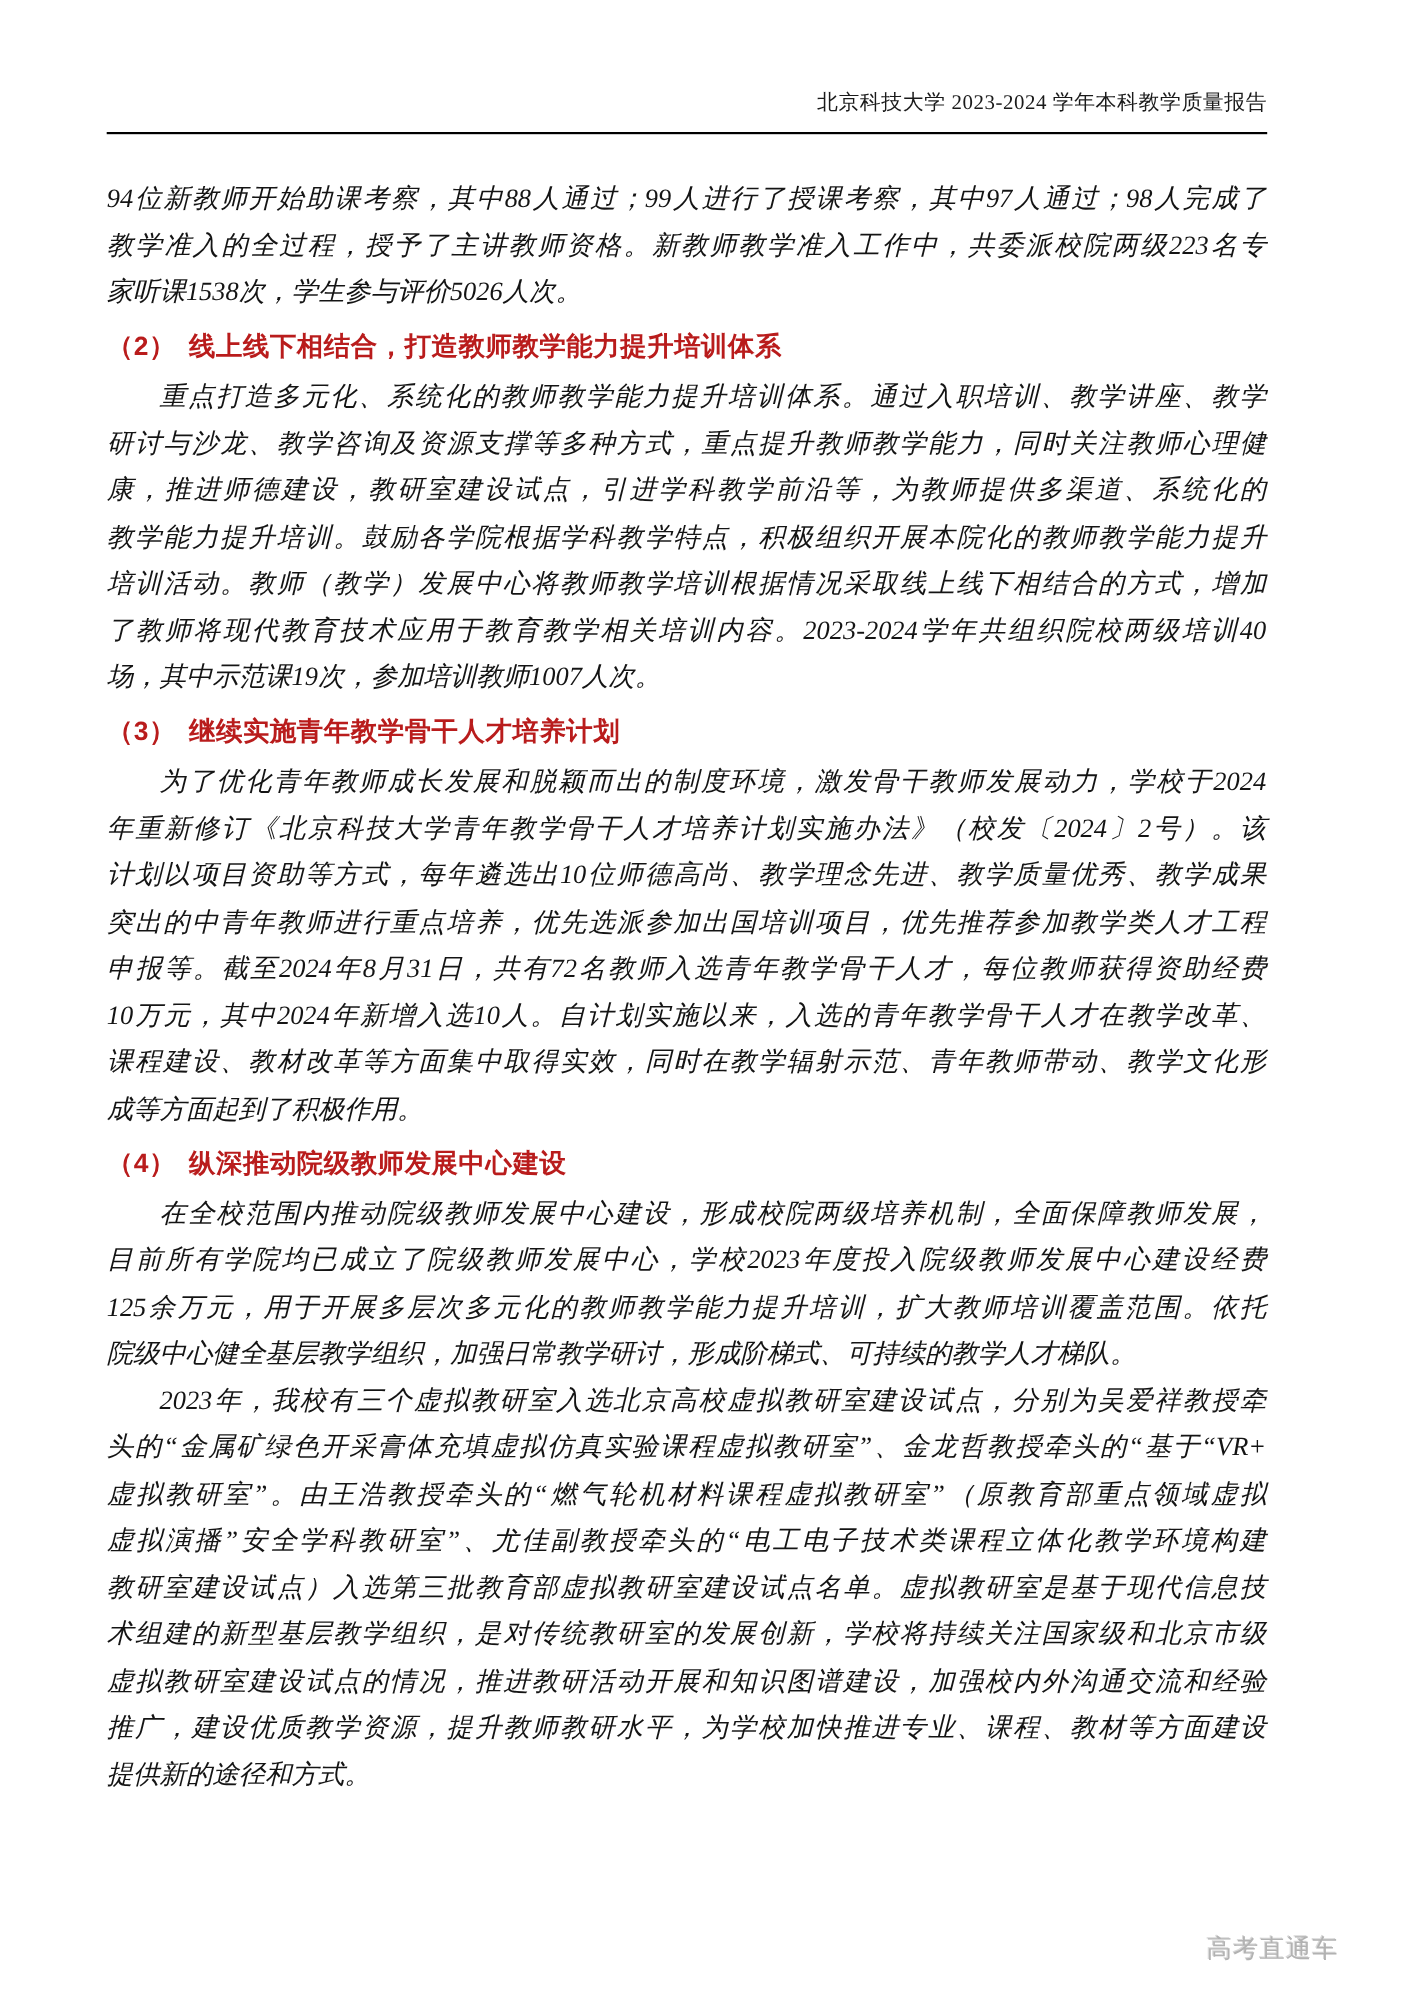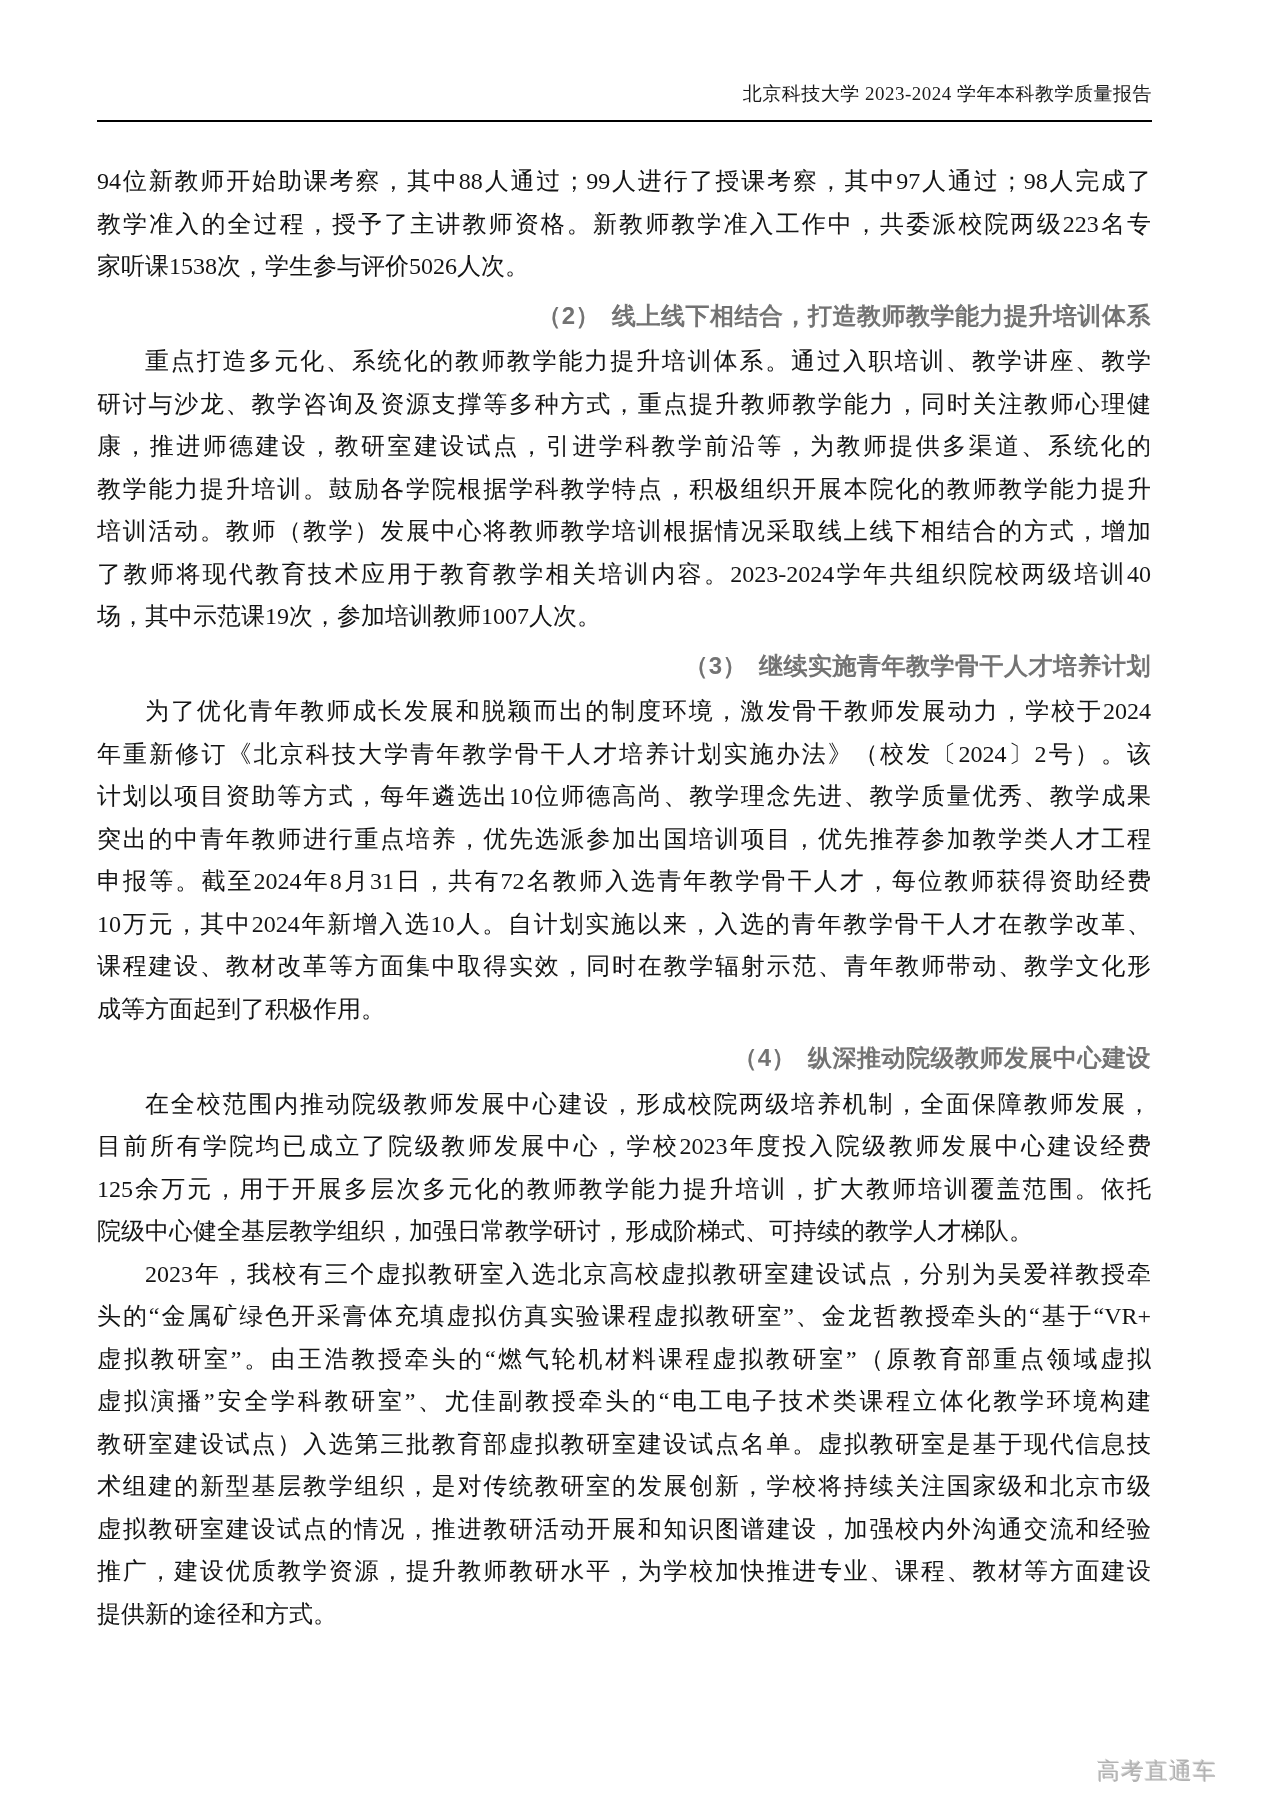--- a/index.html
+++ b/index.html
@@ -31,40 +31,39 @@
     height: 0;
     border-bottom: 2.5px solid #000000;
   }
   
   .doc-body {
     position: absolute;
     left: 97px;
     right: 93px;
     top: 160px;
   }
-  .para { margin: 0; }
+  .para { margin: 0; font-style: italic; }
   .line {
     font-size: 24px;
     line-height: 42.5px;
     text-align: justify;
     text-align-last: justify;
     white-space: nowrap;
     color: #141414;
   }
   .line.last { text-align-last: left; white-space: normal; }
   .line.indent { text-indent: 48px; }
   .heading {
     font-family: "Liberation Sans", "DejaVu Sans", sans-serif;
     font-weight: 700;
     font-size: 24px;
     line-height: 42.5px;
     margin: 7px 0 3px 0;
-    color: #737373;
+    color: #b91c1c;
     letter-spacing: 0.5px;
-    text-align: right;
   }
   .heading .heading-num { margin-right: 12px; }
   
   .page-number {
     position: absolute;
     top: 1684px;
     left: 0;
     width: 100%;
     text-align: right;
     font-size: 28px;

